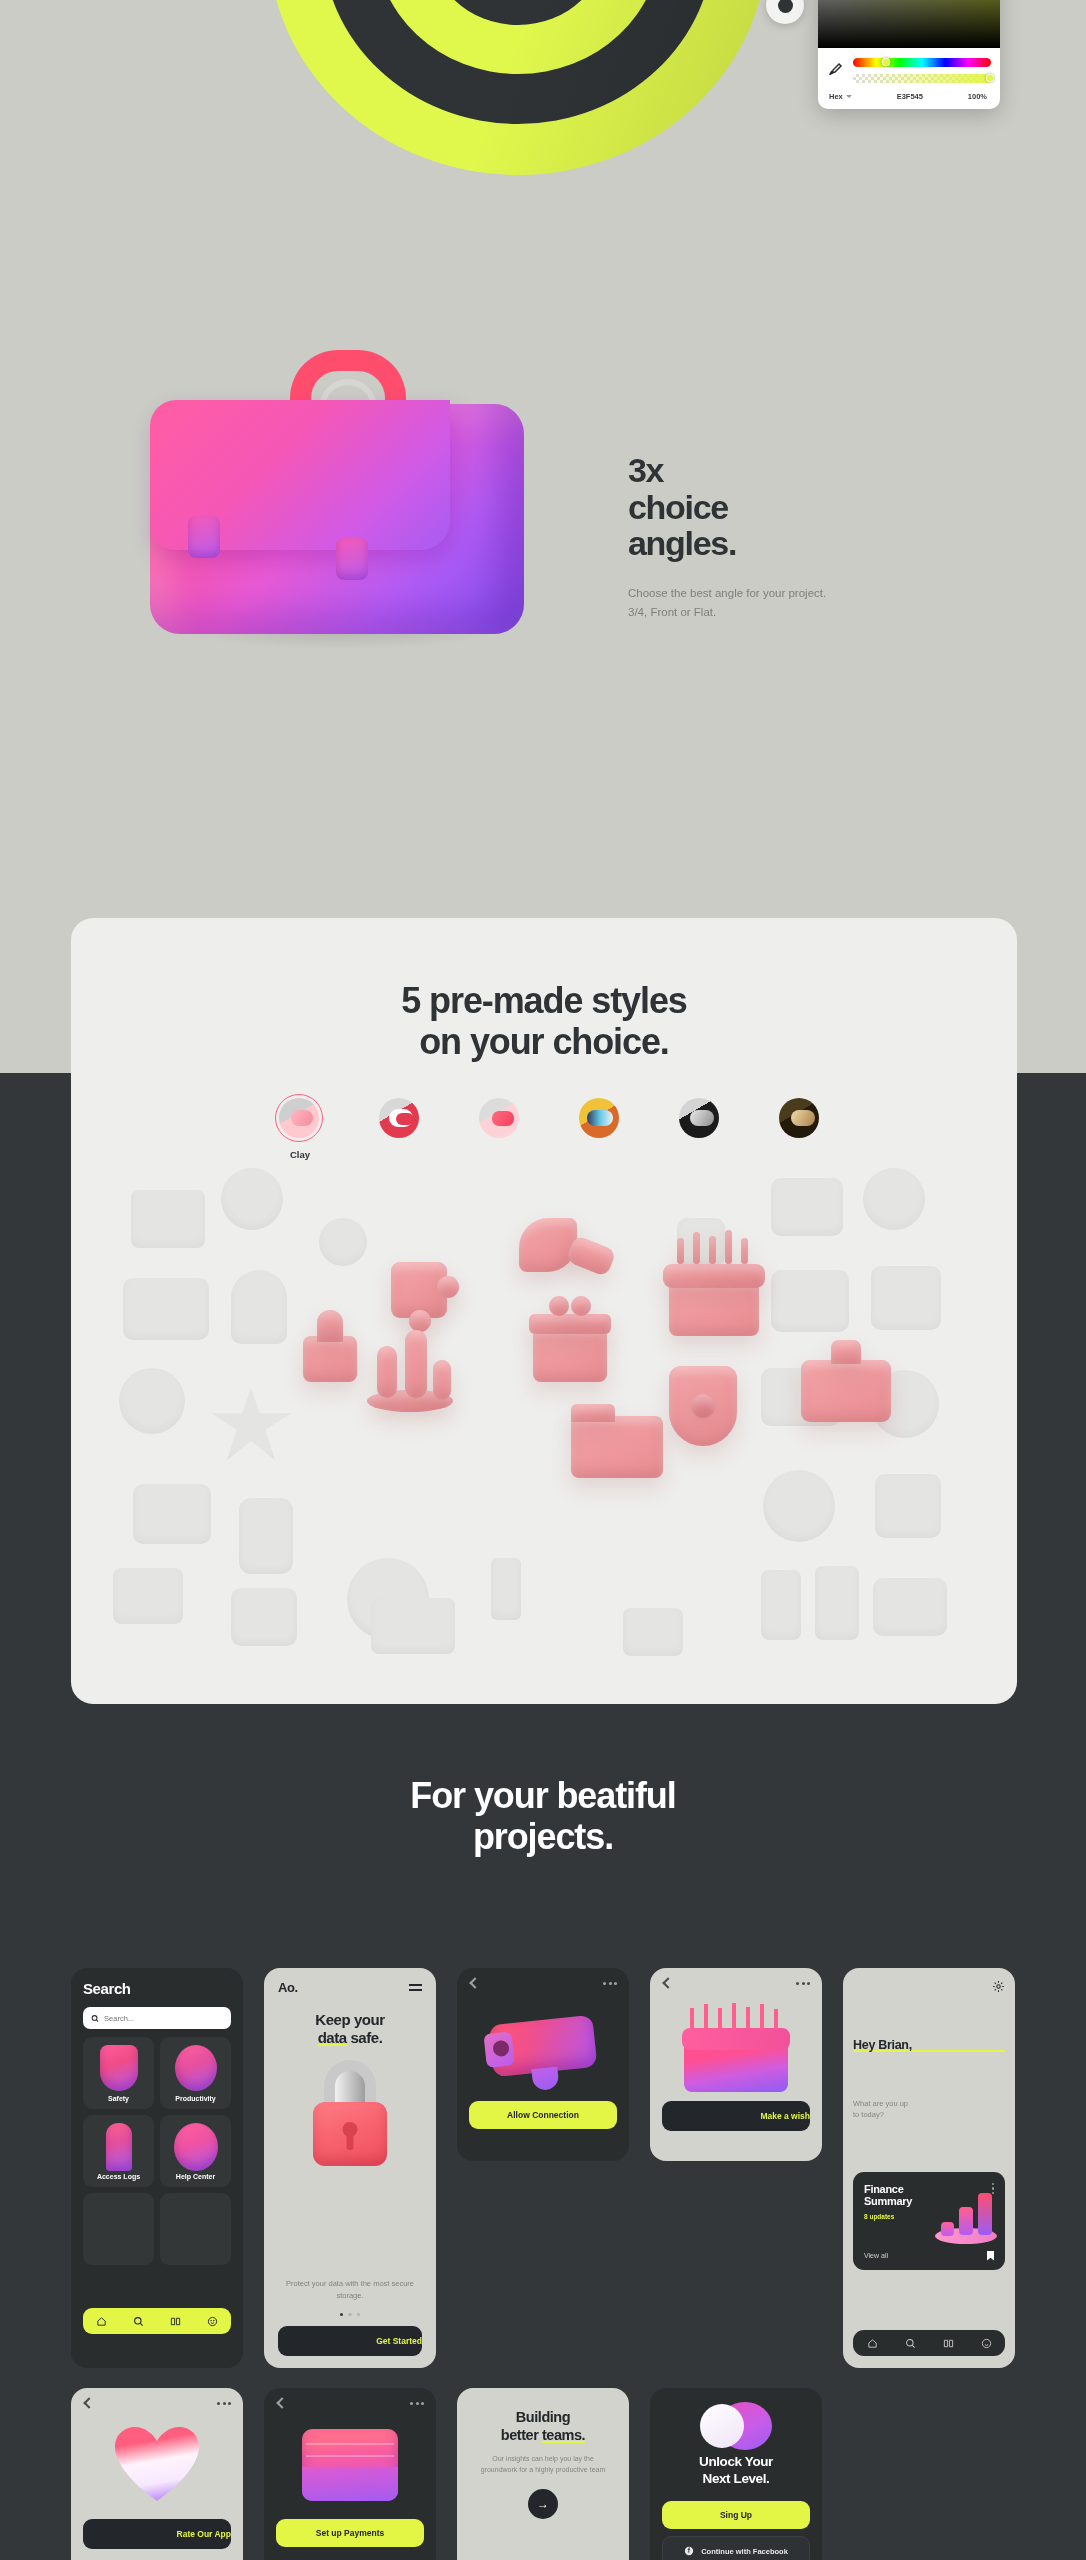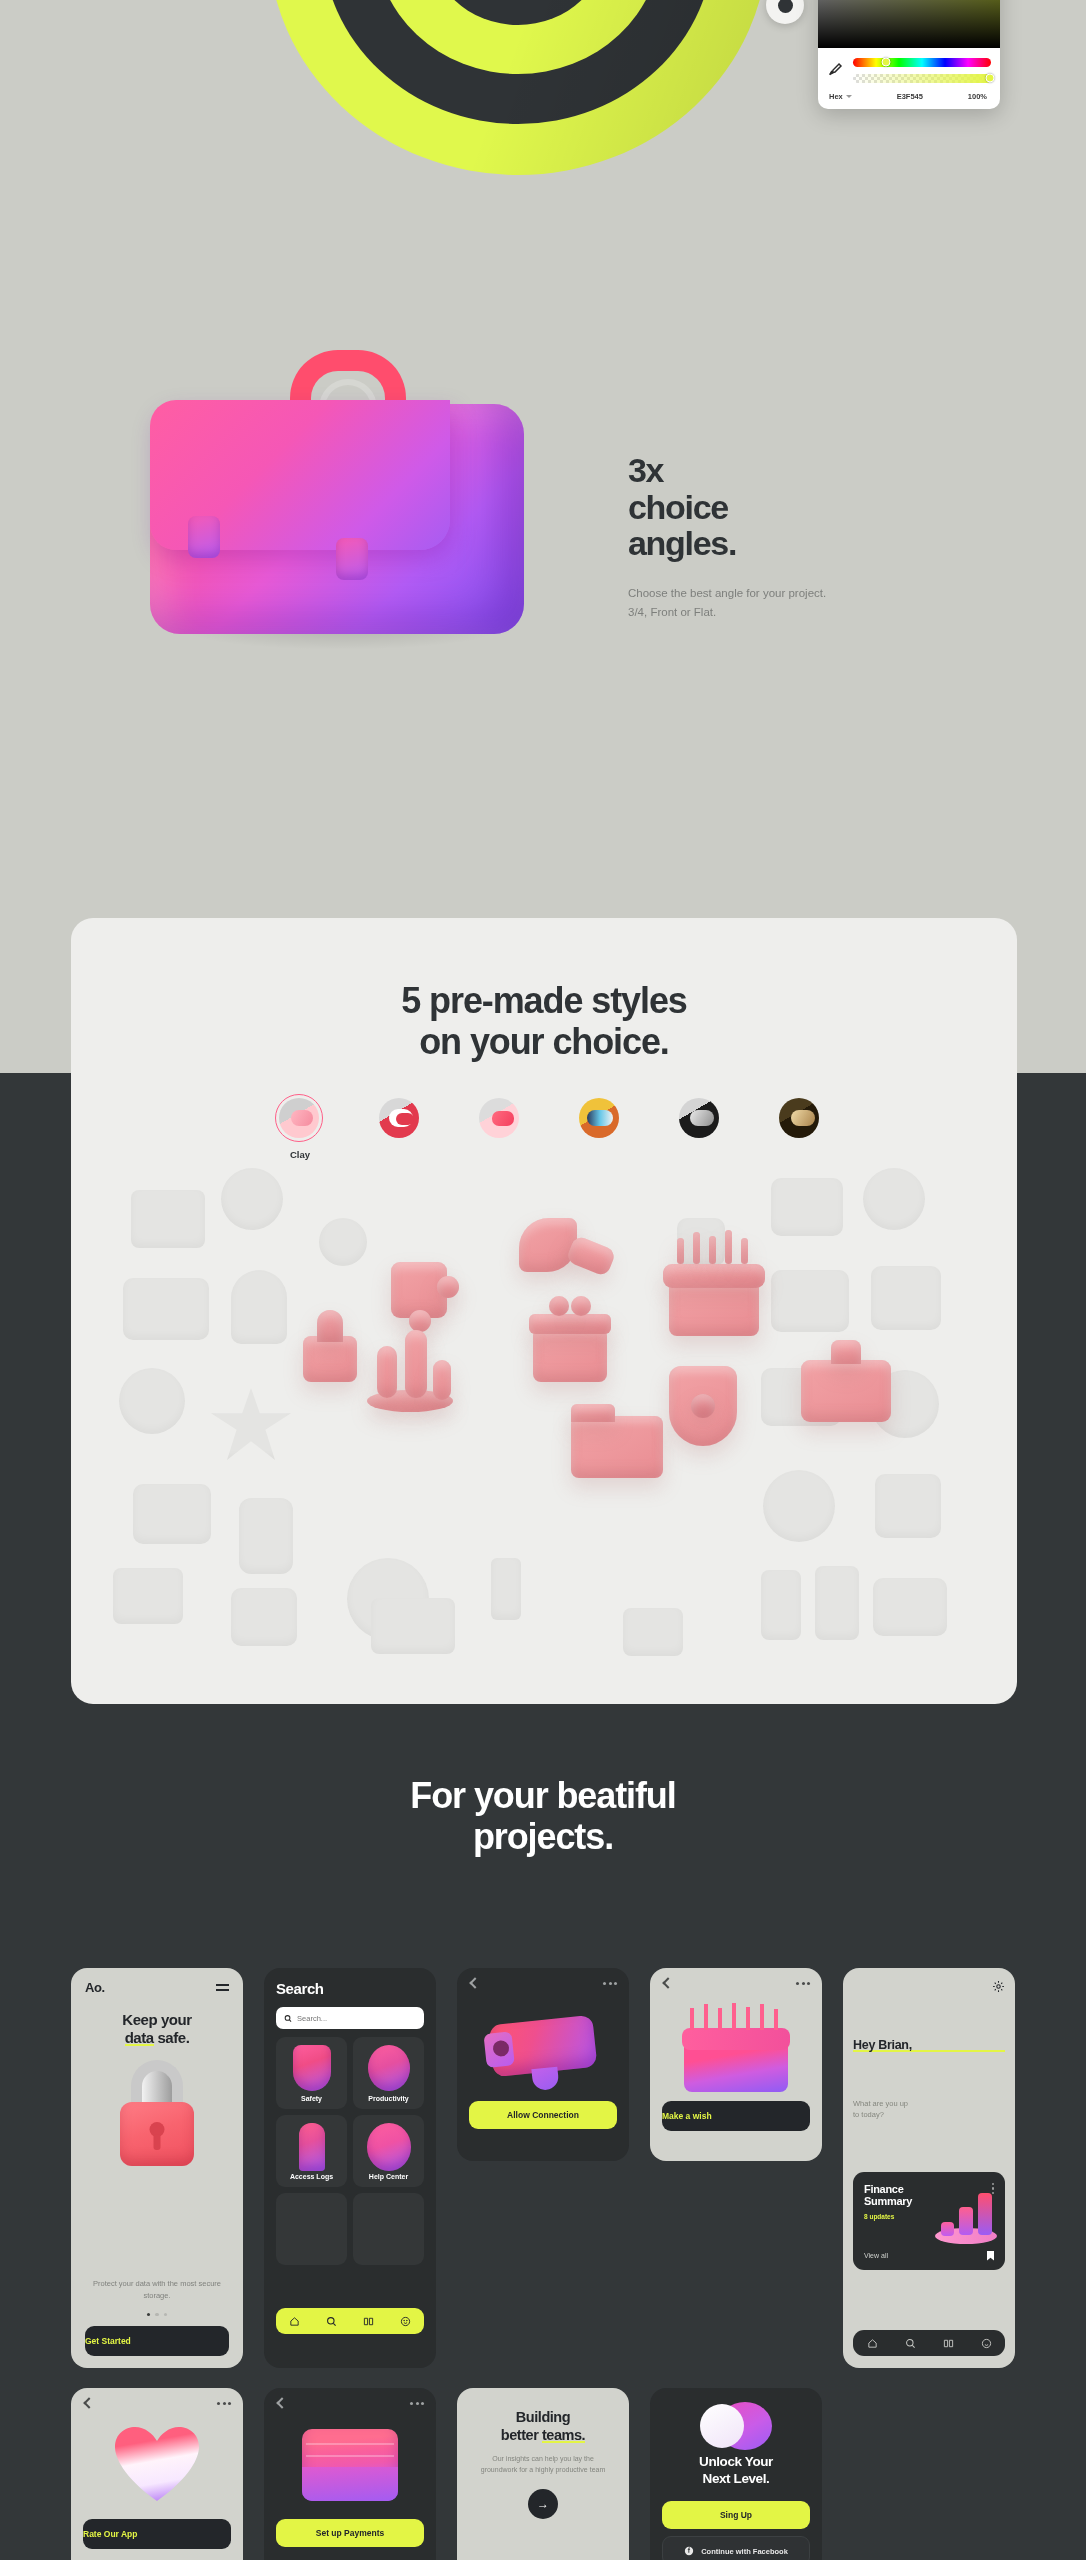--- a/index.html
+++ b/index.html
@@ -256,21 +256,21 @@
   .light .ph-top { color: #4a4c4b; }
 
   .ph-title-lg { font-size: 15px; font-weight: 800; letter-spacing: -.4px; }
   .yellow-btn {
     background: #e3f545; color: #23262a; border-radius: 9px;
     font-size: 8.5px; font-weight: 800; text-align: center;
     padding: 9px 0; border: none; width: 100%; cursor: pointer;
   }
   .dark-btn {
     background: #23262a; color: #e3f545; border-radius: 9px;
-    font-size: 8.5px; font-weight: 800; text-align: left;
+    font-size: 8.5px; font-weight: 800; text-align: right;
     padding: 10px 0; border: none; width: 100%; cursor: pointer;
   }
 
   
   .search-head { padding: 12px 12px 0 12px; }
   .search-head .ph-title-lg { color: #fff; font-size: 15px; }
   .search-bar {
     margin: 10px 12px 0 12px; background: #fff; border-radius: 7px;
     height: 22px; display: flex; align-items: center; gap: 5px; padding: 0 8px;
   }
@@ -542,49 +542,20 @@
   </div>
 </section>
 
 <h2 class="projects-title">
   <span>For your beatiful</span><br>
   <span>projects.</span>
 </h2>
 
 <div class="mock-grid">
 
-  <div class="phone light" style="height:400px;">
-    <div class="ao-wrap">
-      <div class="ao-head">
-        <span class="ao-logo">Ao.</span>
-        <span class="burger">
-            <i></i>
-            <i></i>
-          </span>
-      </div>
-      <div class="ao-h">
-        <span>Keep your</span><br>
-        <span class="hl-y">data</span><span> safe.</span>
-      </div>
-      <div style="position:relative;height:128px;margin-top:8px;">
-        <div style="position:absolute;left:50%;top:4px;transform:translateX(-50%);width:52px;height:46px;border:11px solid #c9c9c9;border-bottom:none;border-radius:26px 26px 0 0;background:linear-gradient(90deg,#f2f2f2,#9d9d9d);"></div>
-        <div style="position:absolute;left:50%;top:46px;transform:translateX(-50%);width:74px;height:64px;border-radius:12px;background:linear-gradient(160deg,#ff7d86,#f8646f 45%,#f0505f);box-shadow:inset 0 -7px 12px rgba(150,20,40,.25);"></div>
-        <div style="position:absolute;left:50%;top:66px;transform:translateX(-50%);width:15px;height:15px;border-radius:50%;background:#d9434f;"></div>
-        <div style="position:absolute;left:50%;top:78px;transform:translateX(-50%);width:7px;height:16px;border-radius:3px;background:#d9434f;"></div>
-      </div>
-      <div class="ao-sub">Protect your data with the most secure storage.</div>
-      <div class="dots-pg">
-          <i class="on"></i>
-          <i></i>
-          <i></i>
-        </div>
-      <button class="dark-btn">Get Started</button>
-    </div>
-  </div>
-
   <div class="phone dark" style="height:400px;">
     <div class="search-head">
       <div class="ph-title-lg">Search</div>
     </div>
     <div class="search-bar">
       <svg width="9" height="9" viewBox="0 0 24 24" fill="none" stroke="#2b2b2b" stroke-width="3">
           <circle cx="10.5" cy="10.5" r="7"></circle>
           <path d="M16 16l5 5"></path>
         </svg>
       <input type="text" placeholder="Search..." style="">
@@ -619,20 +590,49 @@
         </svg>
       <svg viewBox="0 0 24 24" fill="none" stroke="#23262a" stroke-width="2">
           <path d="M3 5h7v14H3zM14 5h7v14h-7z"></path>
         </svg>
       <svg viewBox="0 0 24 24" fill="none" stroke="#23262a" stroke-width="2">
           <circle cx="12" cy="12" r="9"></circle>
           <circle cx="9" cy="10" r=".8" fill="#23262a"></circle>
           <circle cx="15" cy="10" r=".8" fill="#23262a"></circle>
           <path d="M8.5 14.5a5 5 0 007 0"></path>
         </svg>
+    </div>
+  </div>
+
+  <div class="phone light" style="height:400px;">
+    <div class="ao-wrap">
+      <div class="ao-head">
+        <span class="ao-logo">Ao.</span>
+        <span class="burger">
+            <i></i>
+            <i></i>
+          </span>
+      </div>
+      <div class="ao-h">
+        <span>Keep your</span><br>
+        <span class="hl-y">data</span><span> safe.</span>
+      </div>
+      <div style="position:relative;height:128px;margin-top:8px;">
+        <div style="position:absolute;left:50%;top:4px;transform:translateX(-50%);width:52px;height:46px;border:11px solid #c9c9c9;border-bottom:none;border-radius:26px 26px 0 0;background:linear-gradient(90deg,#f2f2f2,#9d9d9d);"></div>
+        <div style="position:absolute;left:50%;top:46px;transform:translateX(-50%);width:74px;height:64px;border-radius:12px;background:linear-gradient(160deg,#ff7d86,#f8646f 45%,#f0505f);box-shadow:inset 0 -7px 12px rgba(150,20,40,.25);"></div>
+        <div style="position:absolute;left:50%;top:66px;transform:translateX(-50%);width:15px;height:15px;border-radius:50%;background:#d9434f;"></div>
+        <div style="position:absolute;left:50%;top:78px;transform:translateX(-50%);width:7px;height:16px;border-radius:3px;background:#d9434f;"></div>
+      </div>
+      <div class="ao-sub">Protect your data with the most secure storage.</div>
+      <div class="dots-pg">
+          <i class="on"></i>
+          <i></i>
+          <i></i>
+        </div>
+      <button class="dark-btn">Get Started</button>
     </div>
   </div>
 
   <div class="phone dark" style="height:193px;">
     <div class="ph-top">
       <span class="chev-back"></span>
       <span class="dots3">
           <i></i>
           <i></i>
           <i></i>

